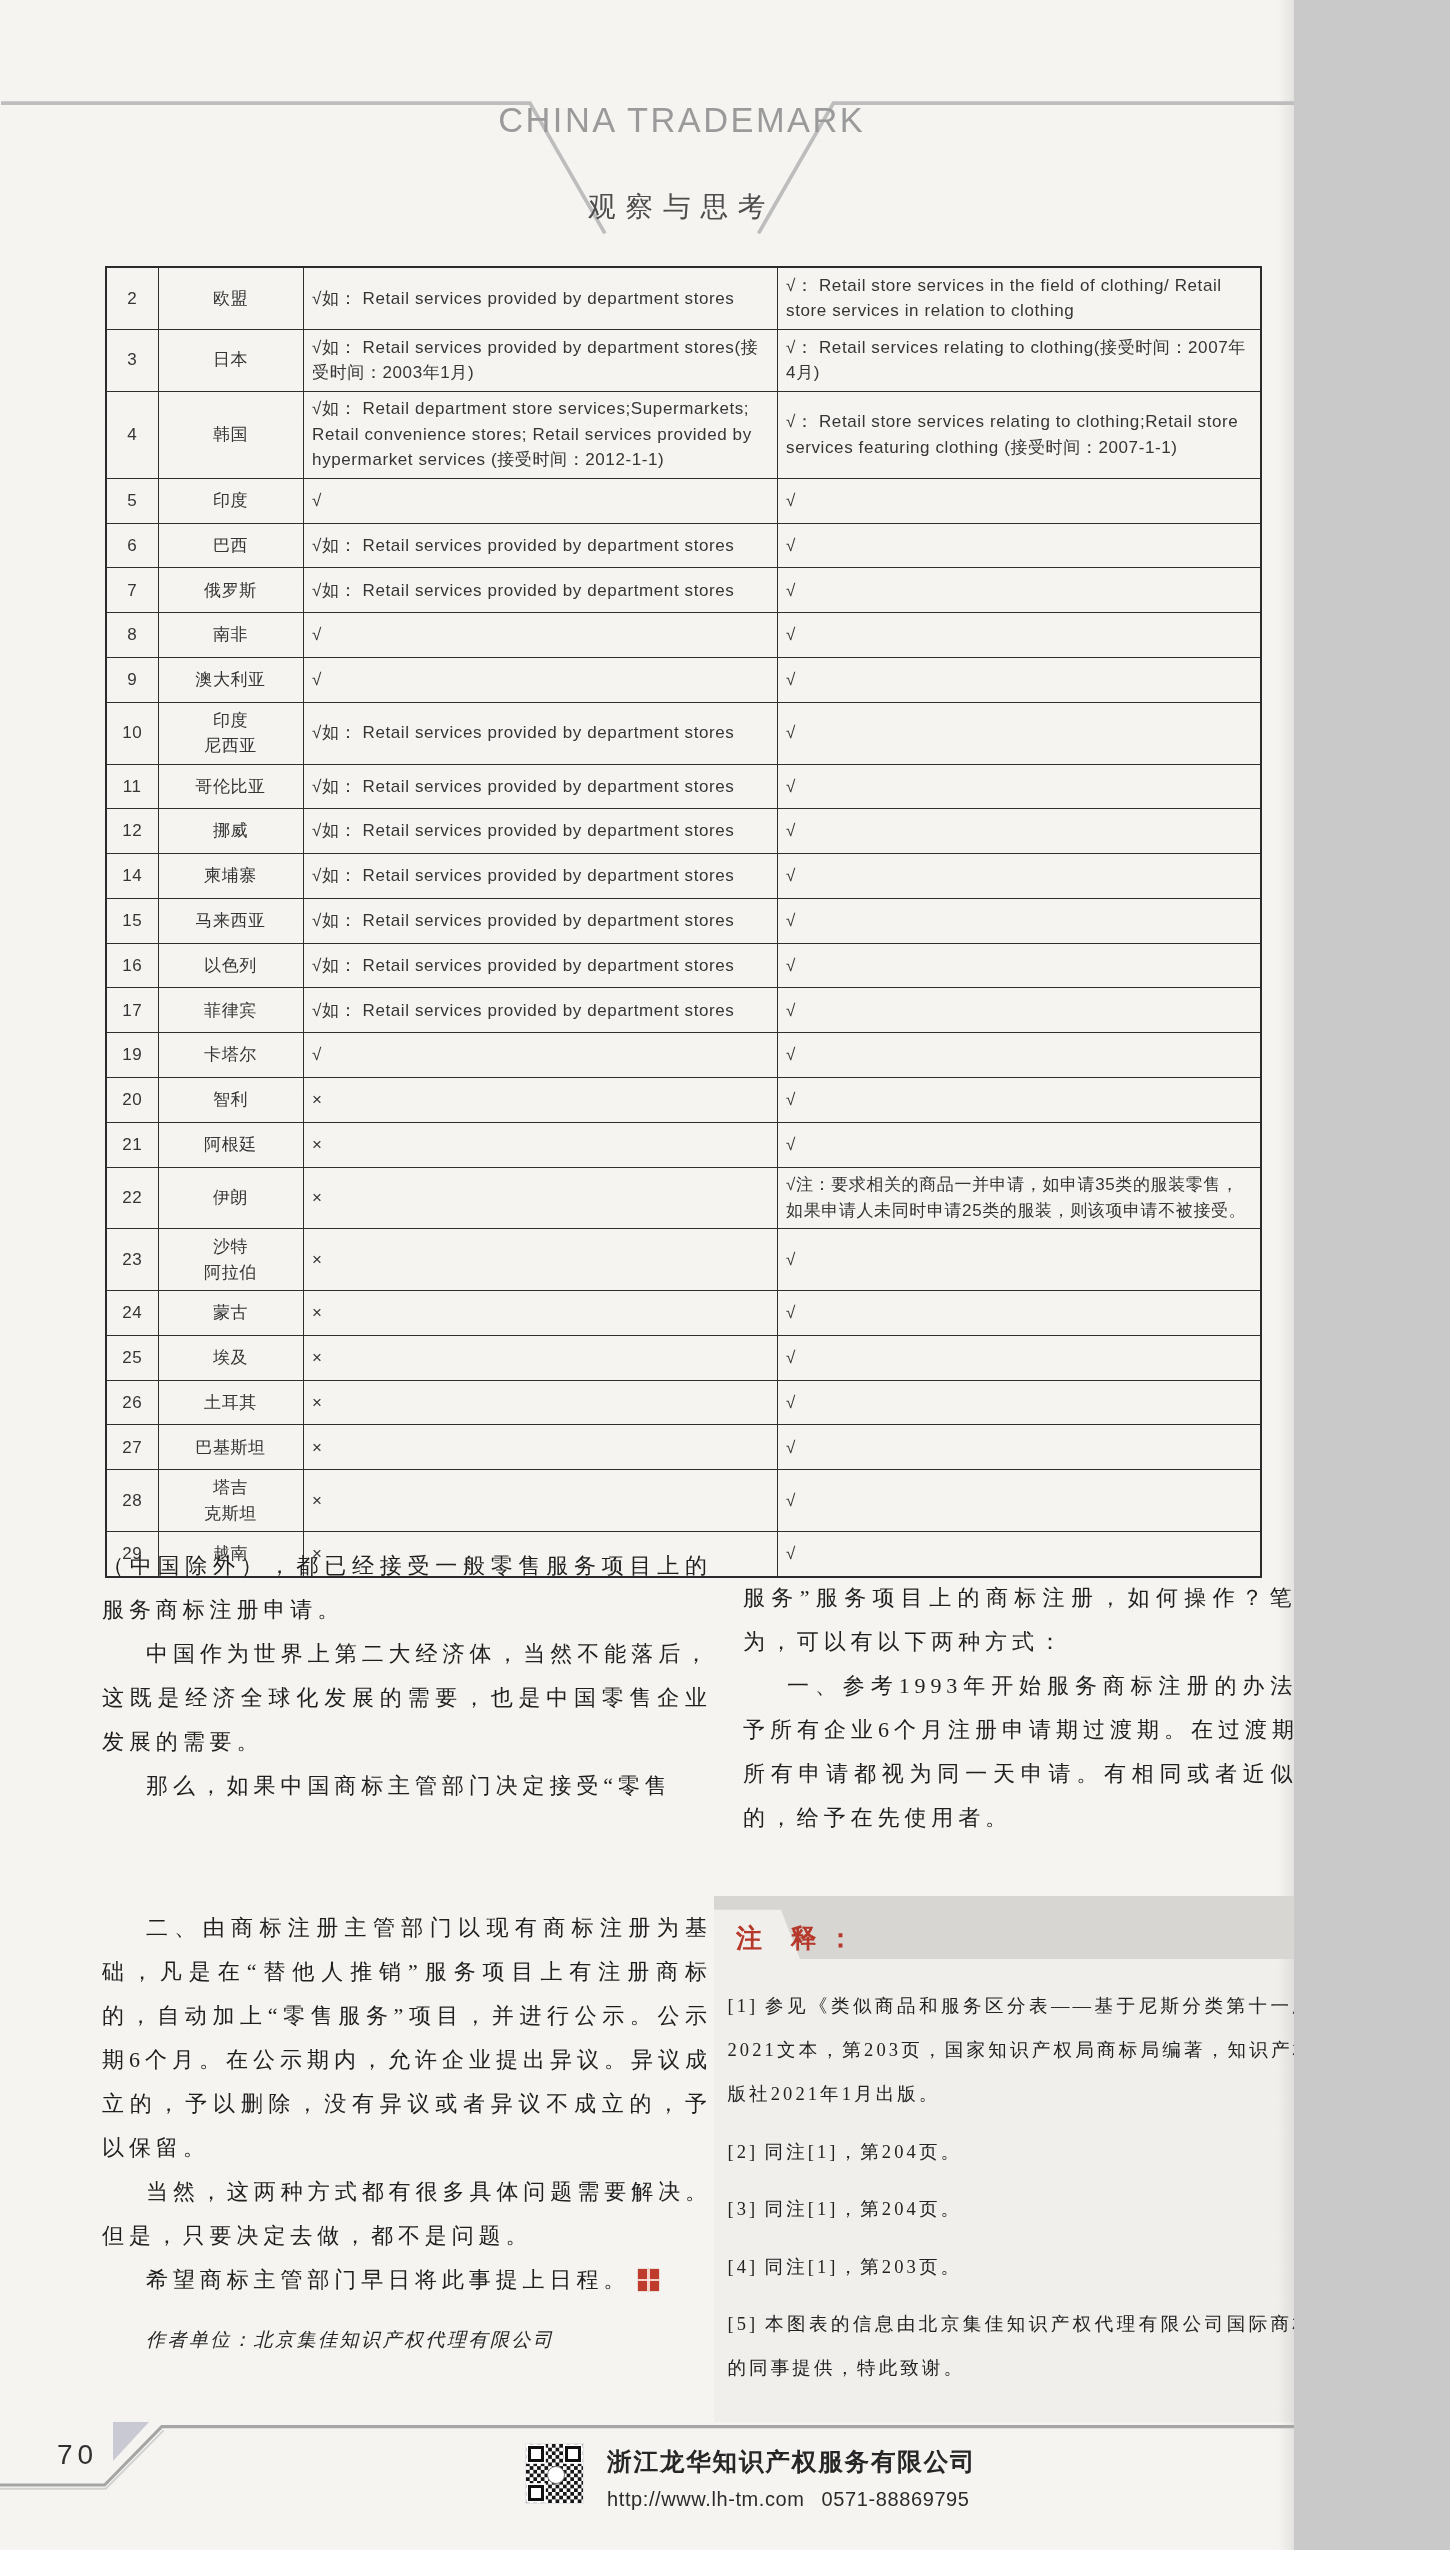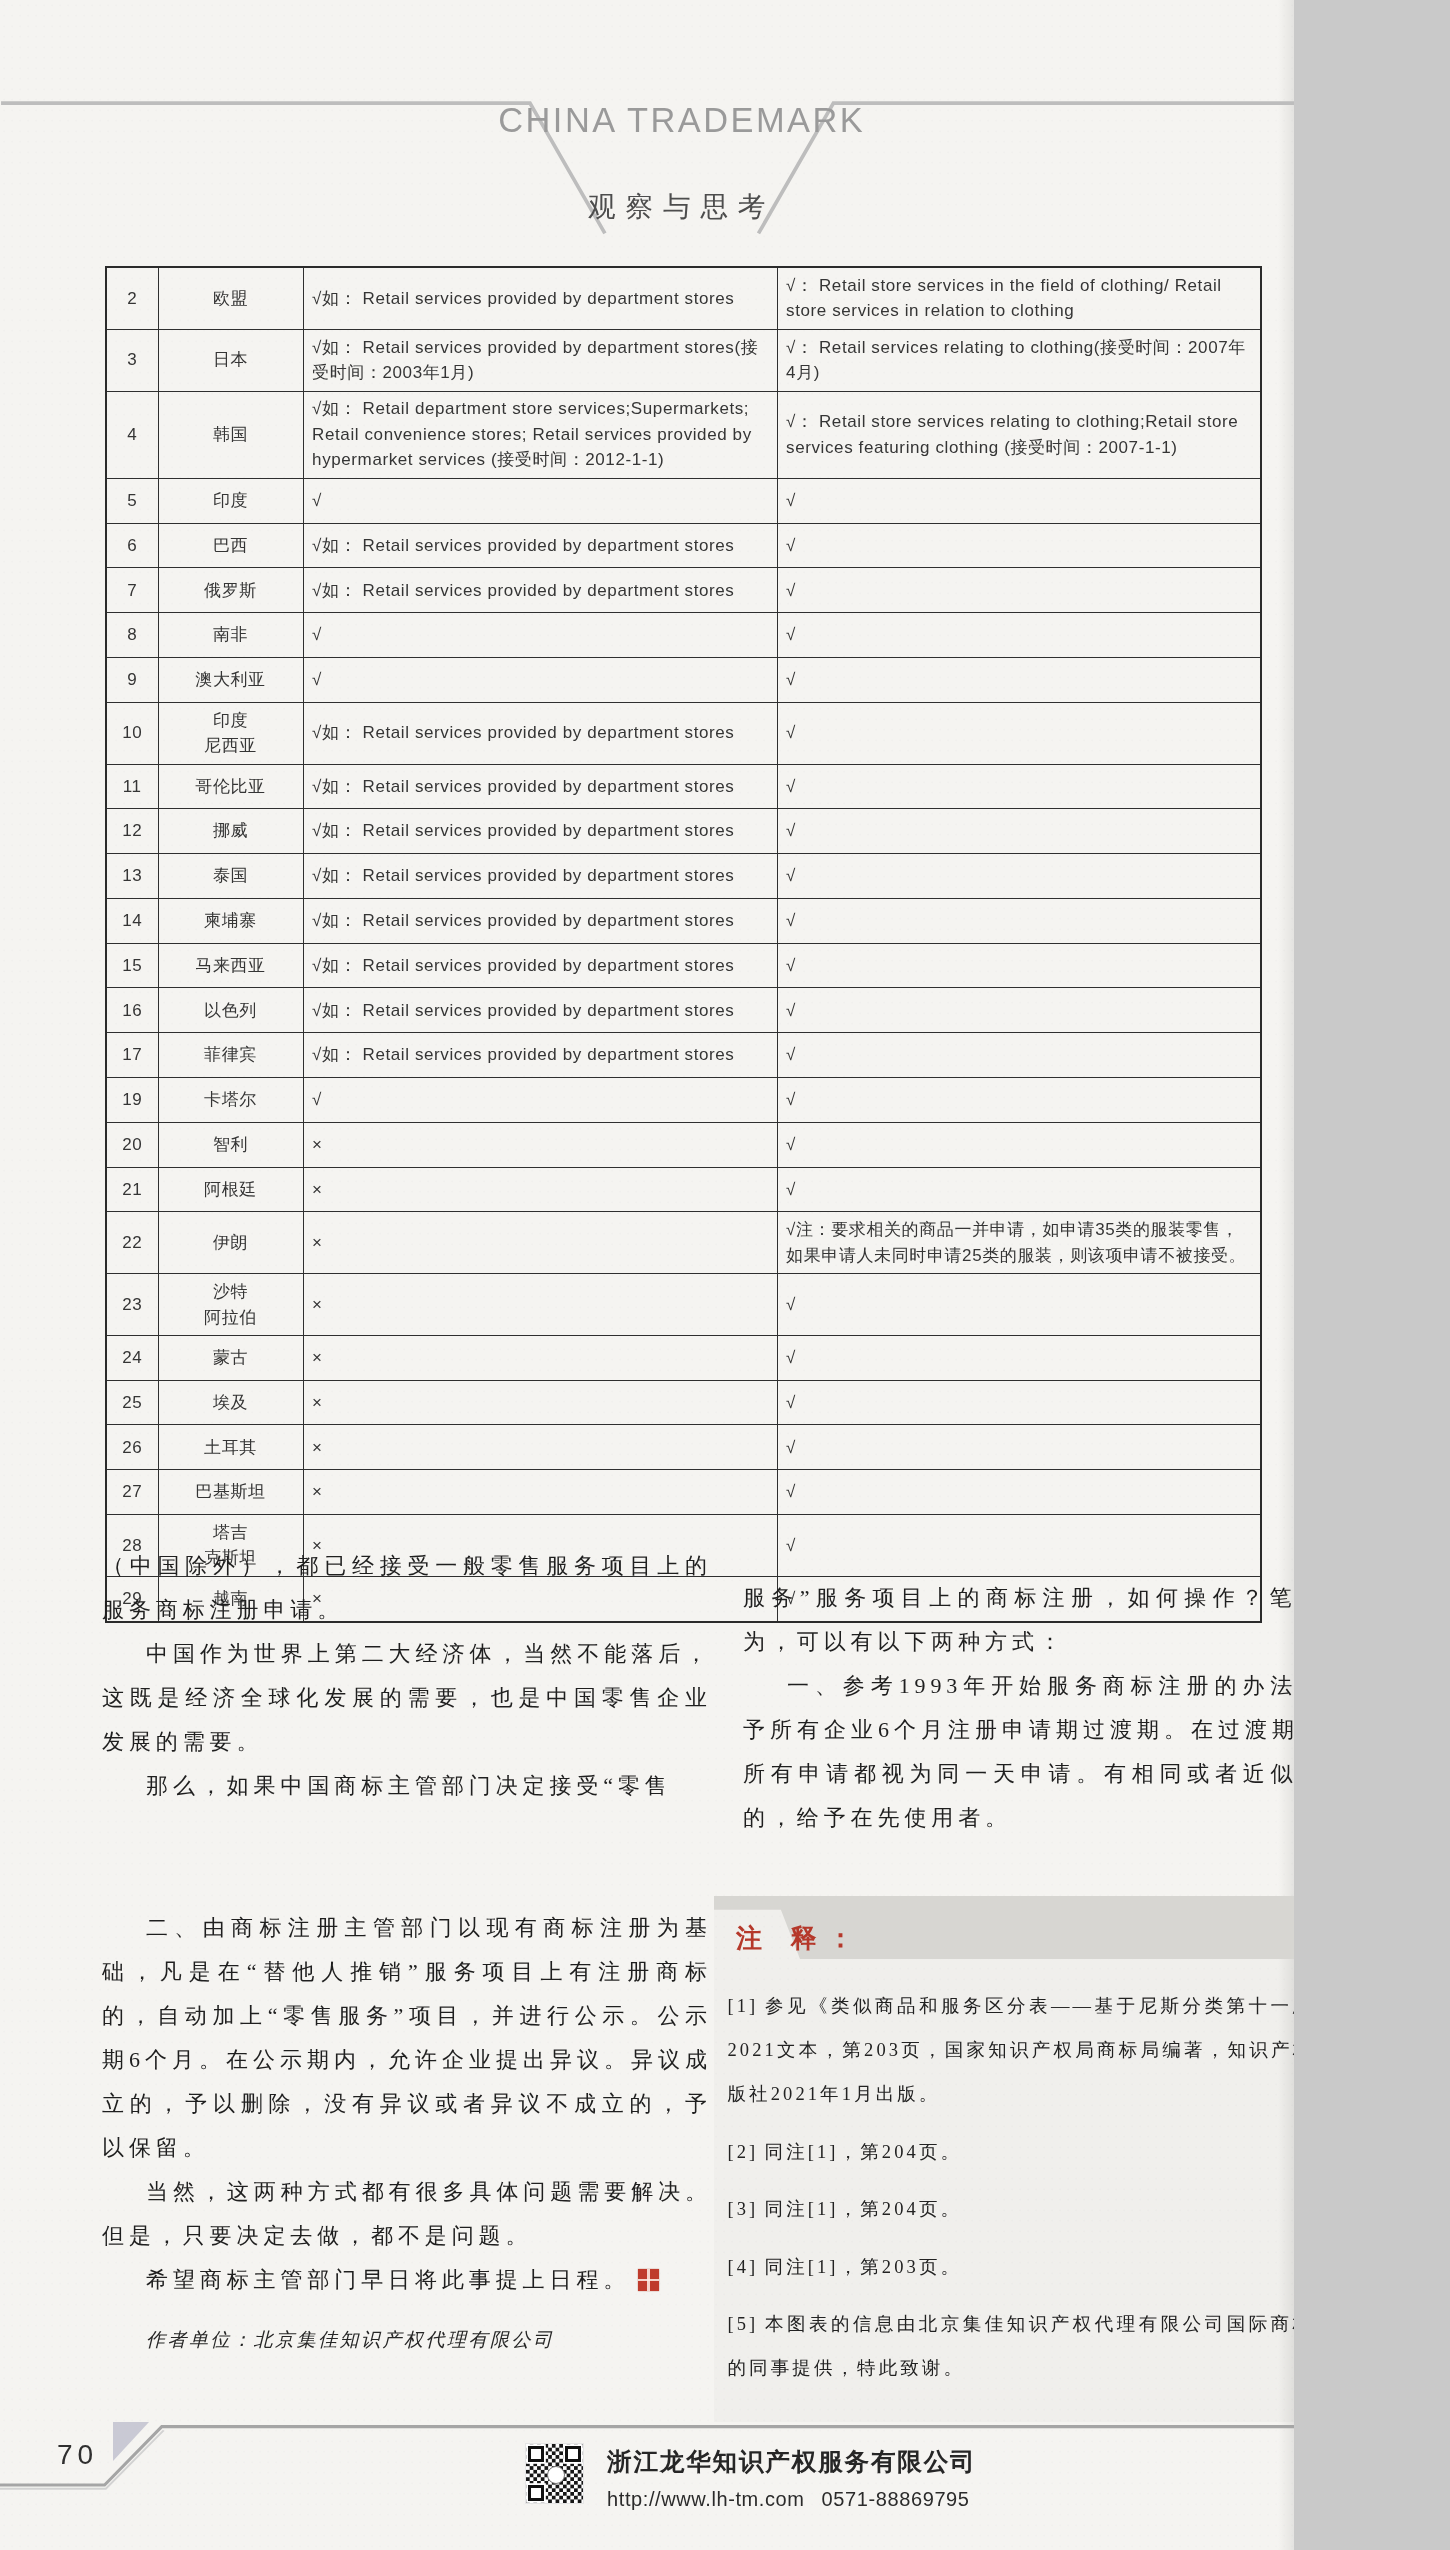--- a/index.html
+++ b/index.html
@@ -193,26 +193,20 @@
             <td class="td-clothing">√</td>
           </tr>
 
           <tr>
             <td class="td-no">12</td>
             <td class="td-country">挪威</td>
             <td class="td-general">√如： Retail services provided by department stores</td>
             <td class="td-clothing">√</td>
           </tr>
 
-          <tr>
-            <td class="td-no">13</td>
-            <td class="td-country">泰国</td>
-            <td class="td-general">√如： Retail services provided by department stores</td>
-            <td class="td-clothing">√</td>
-          </tr>
 
           <tr>
             <td class="td-no">14</td>
             <td class="td-country">柬埔寨</td>
             <td class="td-general">√如： Retail services provided by department stores</td>
             <td class="td-clothing">√</td>
           </tr>
 
           <tr>
             <td class="td-no">15</td>

